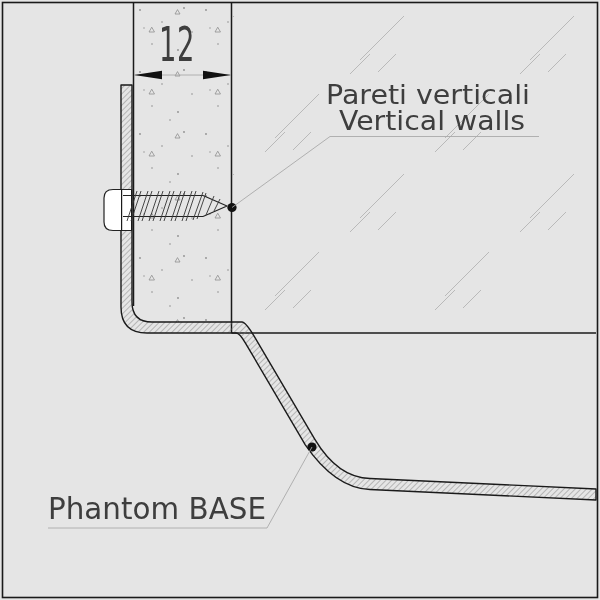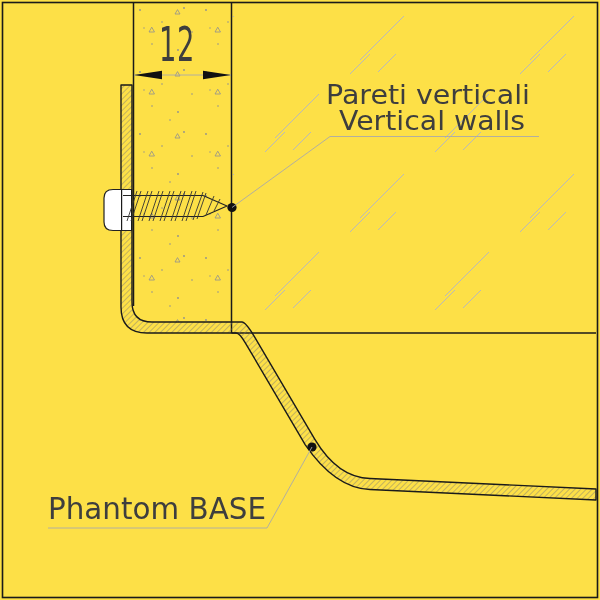--- a/index.html
+++ b/index.html
@@ -1,16 +1,16 @@
 <!DOCTYPE html>
 <html><head>
 <meta charset="utf-8">
 <style>
   html,body{margin:0;padding:0;background:#ffffff;}
-  #stage{position:relative;width:600px;height:600px;background:#fde047;overflow:hidden;}
+  #stage{position:relative;width:600px;height:600px;background:#e5e5e5;overflow:hidden;}
   svg{display:block;}
   text{font-family:"DejaVu Sans","Liberation Sans",sans-serif;fill:#3e3e3e;}
   .cadtext{letter-spacing:1px;}
 </style>
 </head>
 <body>
 
 <div id="stage">
 <svg width="600" height="600" viewBox="0 0 600 600">
   <defs>

